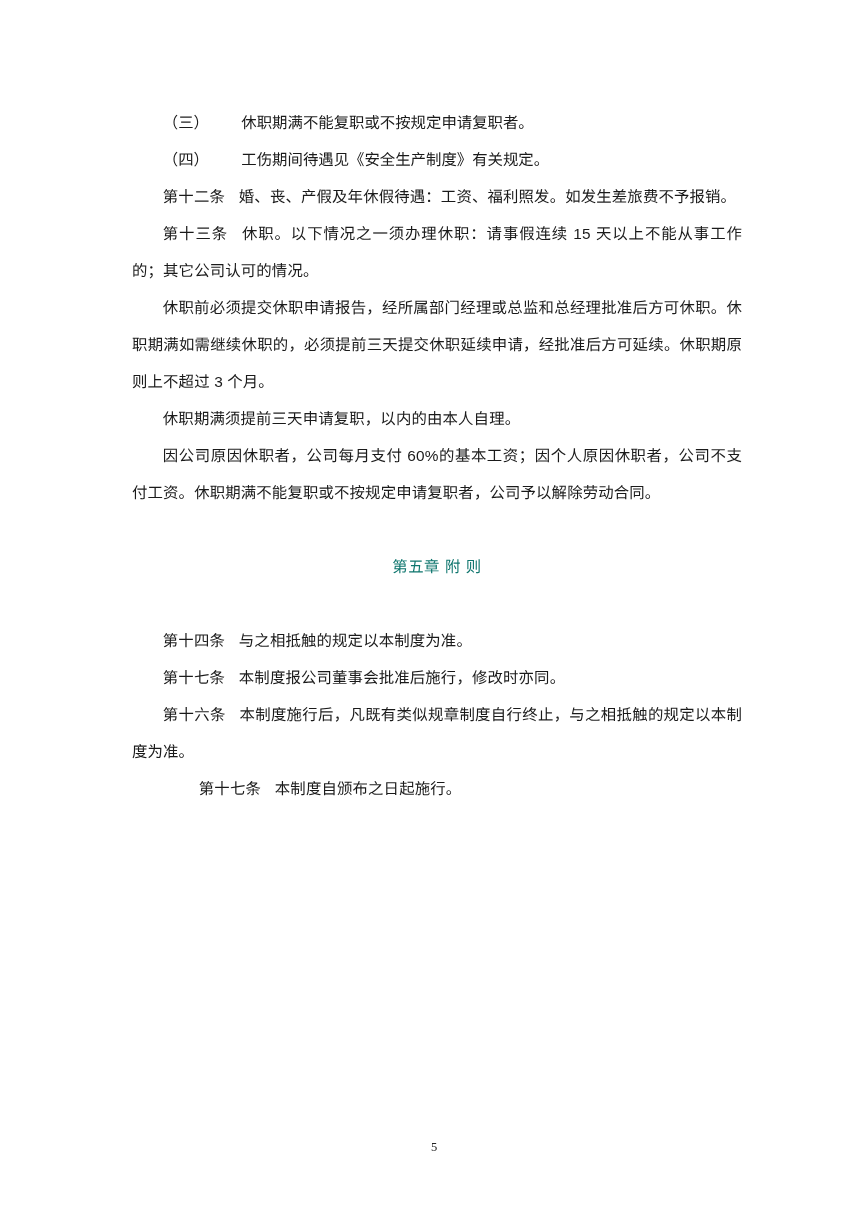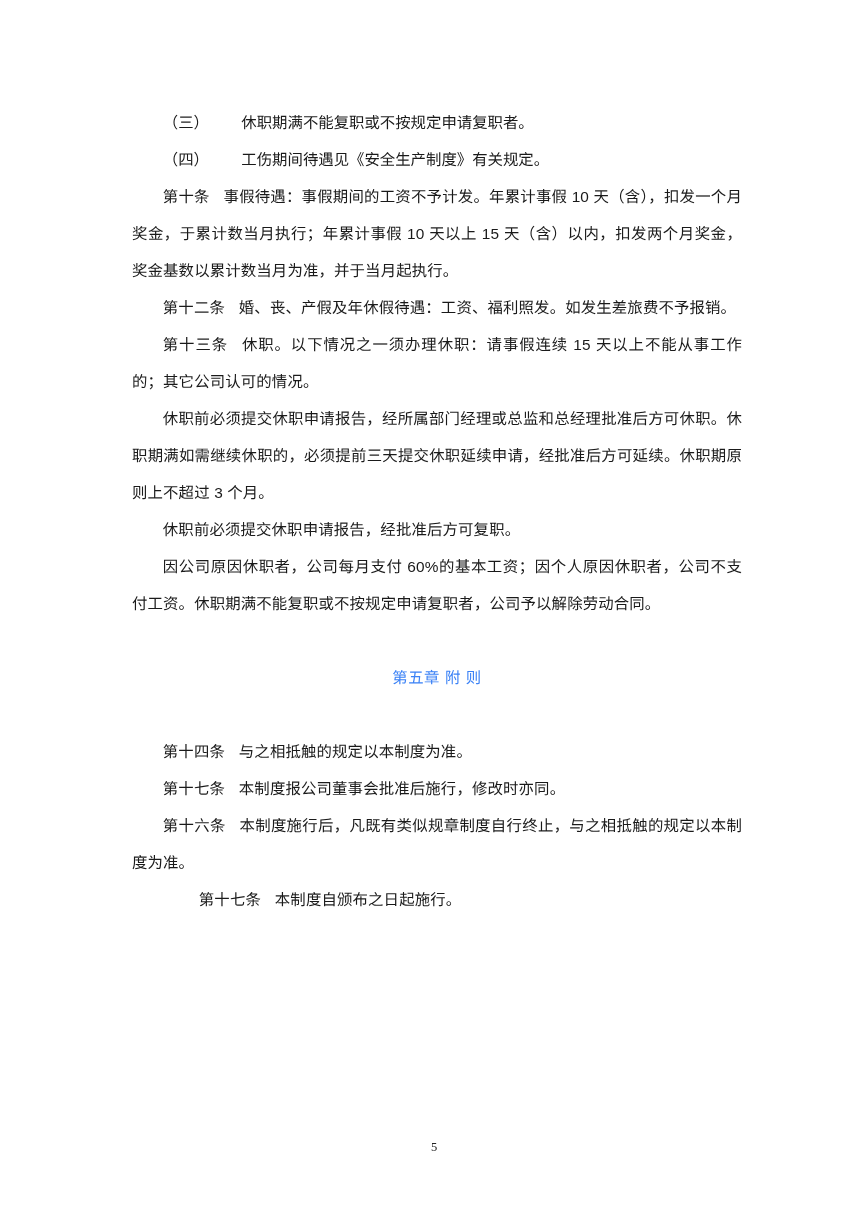--- a/index.html
+++ b/index.html
@@ -69,21 +69,21 @@
   }
   .gap-sep {
     height: 37px;
   }
   .chapter-heading {
     font-size: 15.4px;
     line-height: 37px;
     text-align: center;
     letter-spacing: 0.6px;
     margin: 0;
-    color: #3b82f6;
+    color: #0f766e;
   }
   .short-clause {
     text-align: left;
   }
   #page-number {
     position: absolute;
     left: 0;
     right: 0;
     top: 1140px;
     text-align: center;
@@ -102,29 +102,28 @@
     <div class="subitem">
       <span class="marker">（三）</span>
       <span class="body">休职期满不能复职或不按规定申请复职者。</span>
     </div>
 
     <div class="subitem">
       <span class="marker">（四）</span>
       <span class="body">工伤期间待遇见《安全生产制度》有关规定。</span>
     </div>
 
-    <p class="para indent2 clause"><span class="label" style="margin-right: 0.9em;">第十条</span><span class="ctext">事假待遇：事假期间的工资不予计发。年累计事假 10 天（含），扣发一个月奖金，于累计数当月执行；年累计事假 10 天以上 15 天（含）以内，扣发两个月奖金，奖金基数以累计数当月为准，并于当月起执行。</span></p>
 
 
     <p class="para indent2 clause short-clause"><span class="label" style="margin-right: 0.9em;">第十二条</span><span class="ctext">婚、丧、产假及年休假待遇：工资、福利照发。如发生差旅费不予报销。</span></p>
 
     <p class="para indent2 clause"><span class="label" style="margin-right: 0.9em;">第十三条</span><span class="ctext">休职。以下情况之一须办理休职：请事假连续 15 天以上不能从事工作的；其它公司认可的情况。</span></p>
 
     <p class="para indent2">休职前必须提交休职申请报告，经所属部门经理或总监和总经理批准后方可休职。休职期满如需继续休职的，必须提前三天提交休职延续申请，经批准后方可延续。休职期原则上不超过 3 个月。</p>
-    <p class="para indent2 short-clause">休职前必须提交休职申请报告，经批准后方可复职。</p>
+    <p class="para indent2 short-clause">休职期满须提前三天申请复职，以内的由本人自理。</p>
     <p class="para indent2">因公司原因休职者，公司每月支付 60%的基本工资；因个人原因休职者，公司不支付工资。休职期满不能复职或不按规定申请复职者，公司予以解除劳动合同。</p>
 
     <div class="gap-sep"></div>
 
     <p class="chapter-heading">第五章 附 则</p>
 
     <div class="gap-sep"></div>
 
     <p class="para indent2 clause short-clause"><span class="label" style="margin-right: 0.9em;">第十四条</span><span class="ctext">与之相抵触的规定以本制度为准。</span></p>
 

